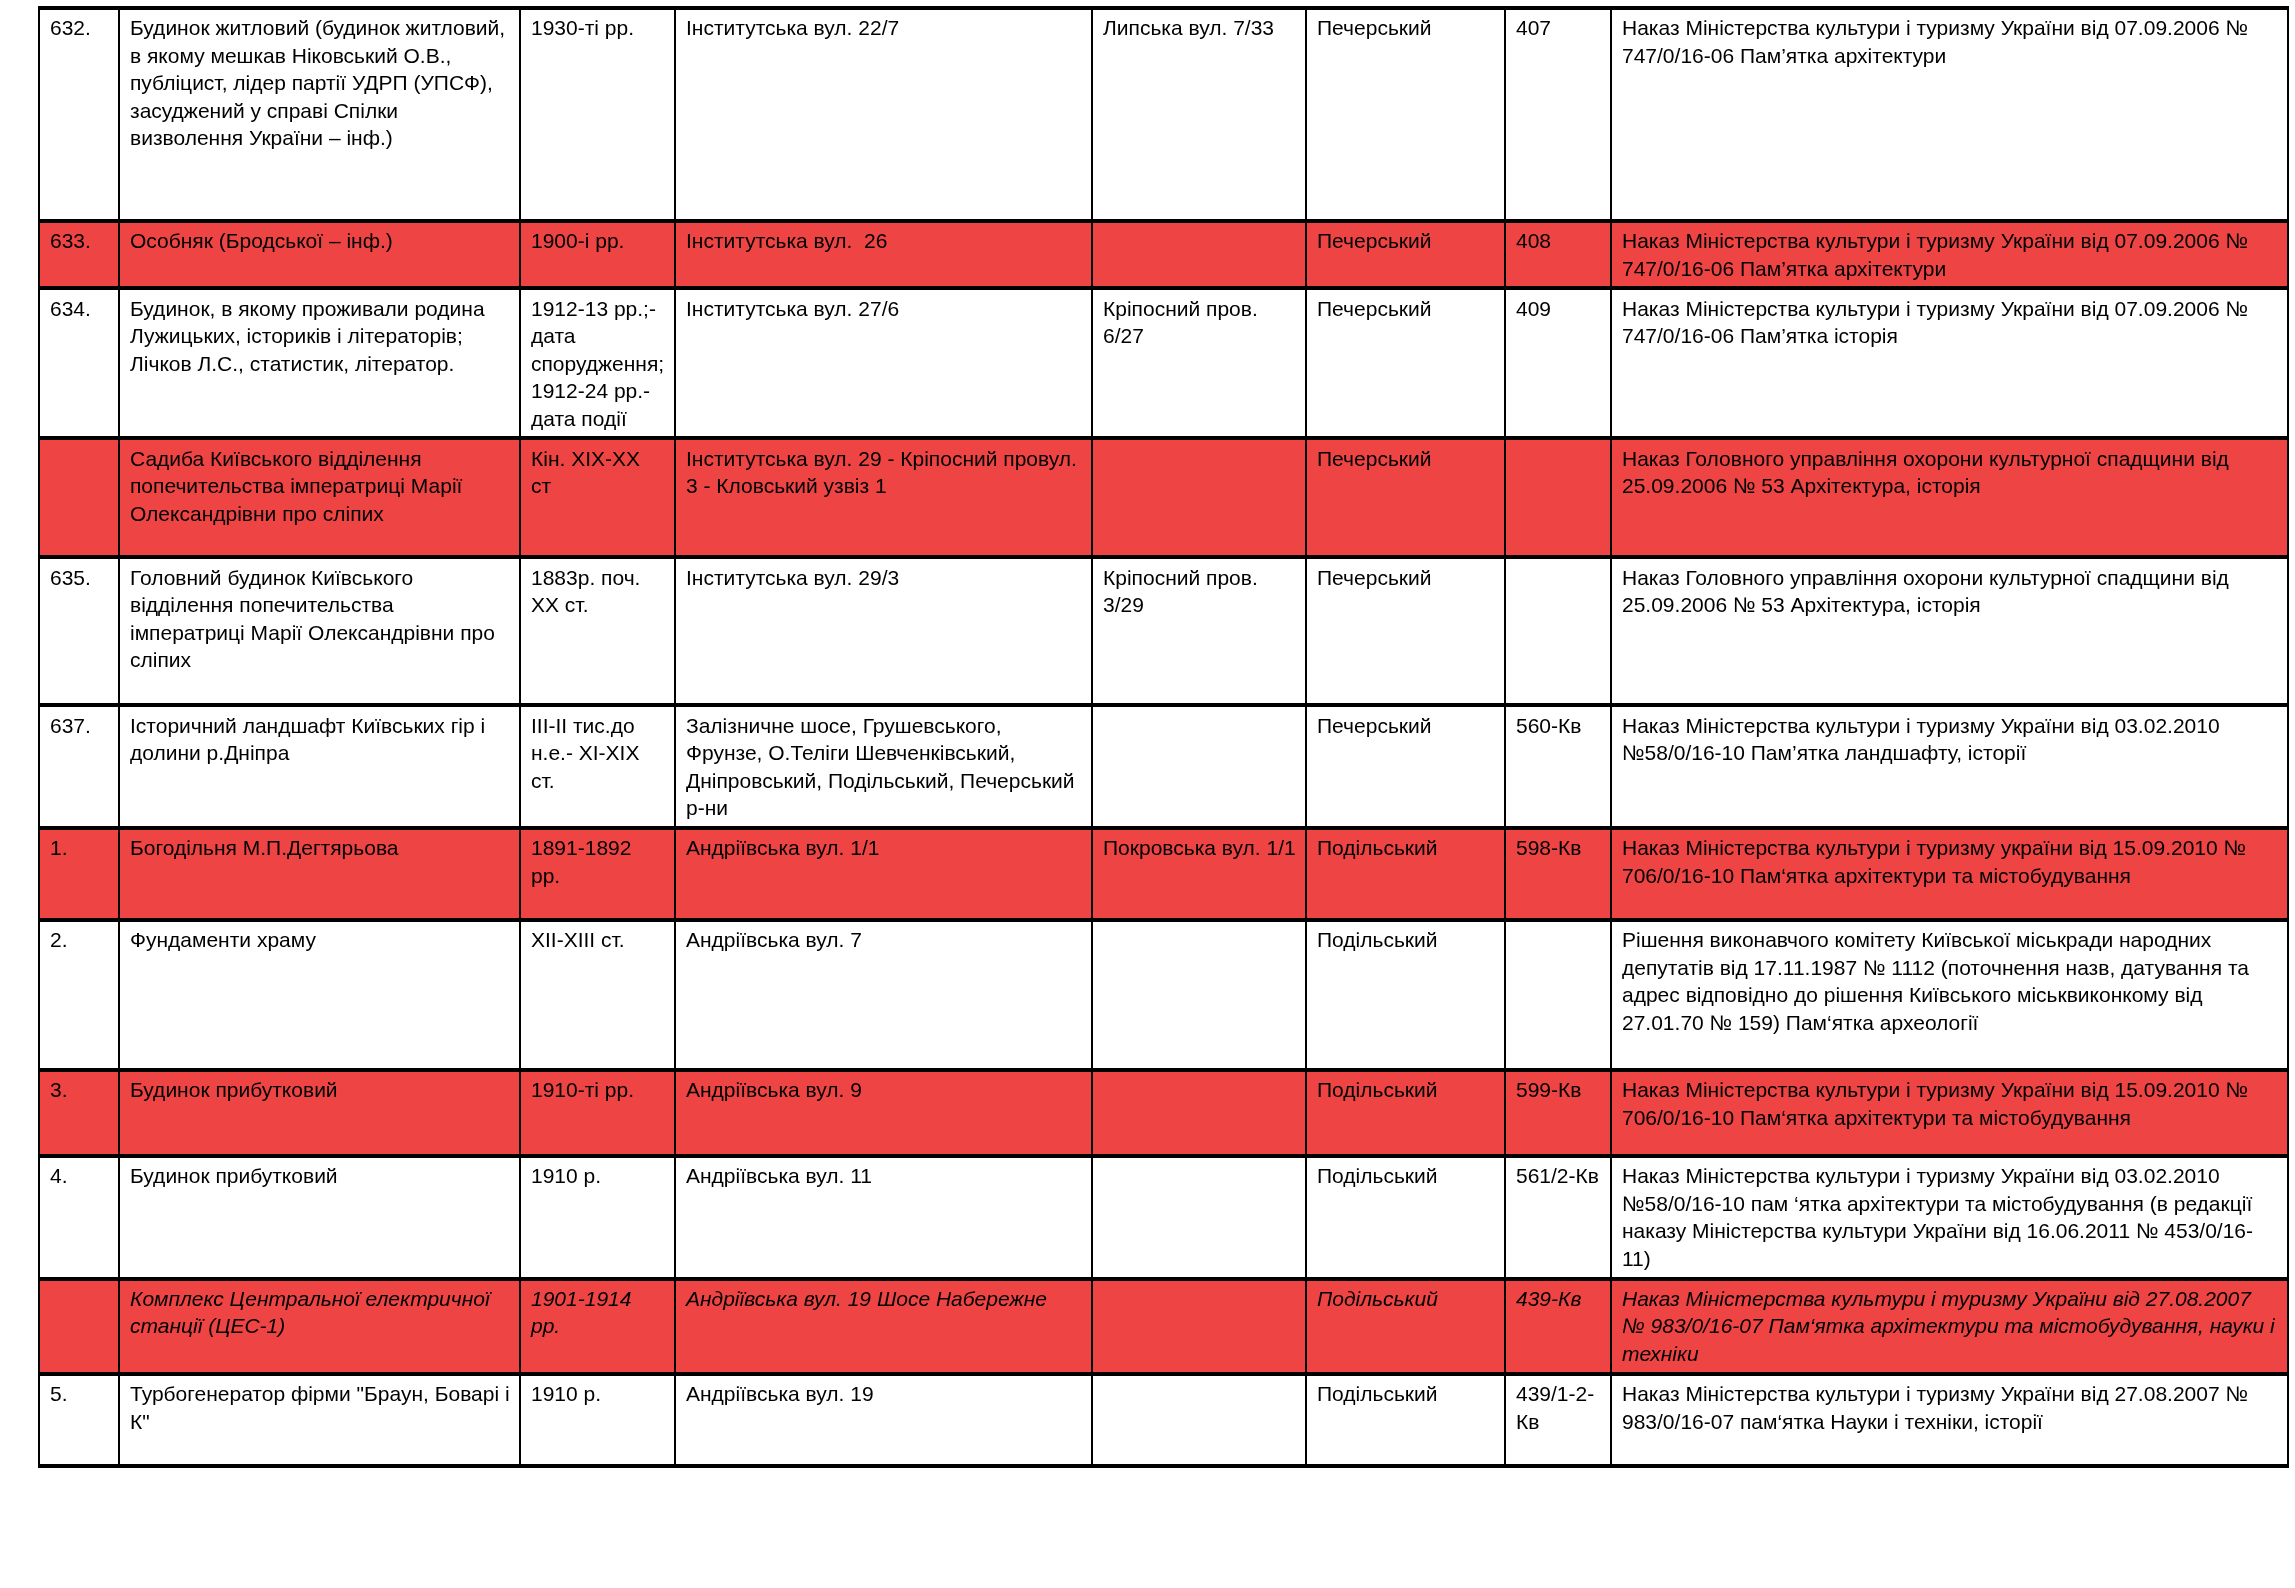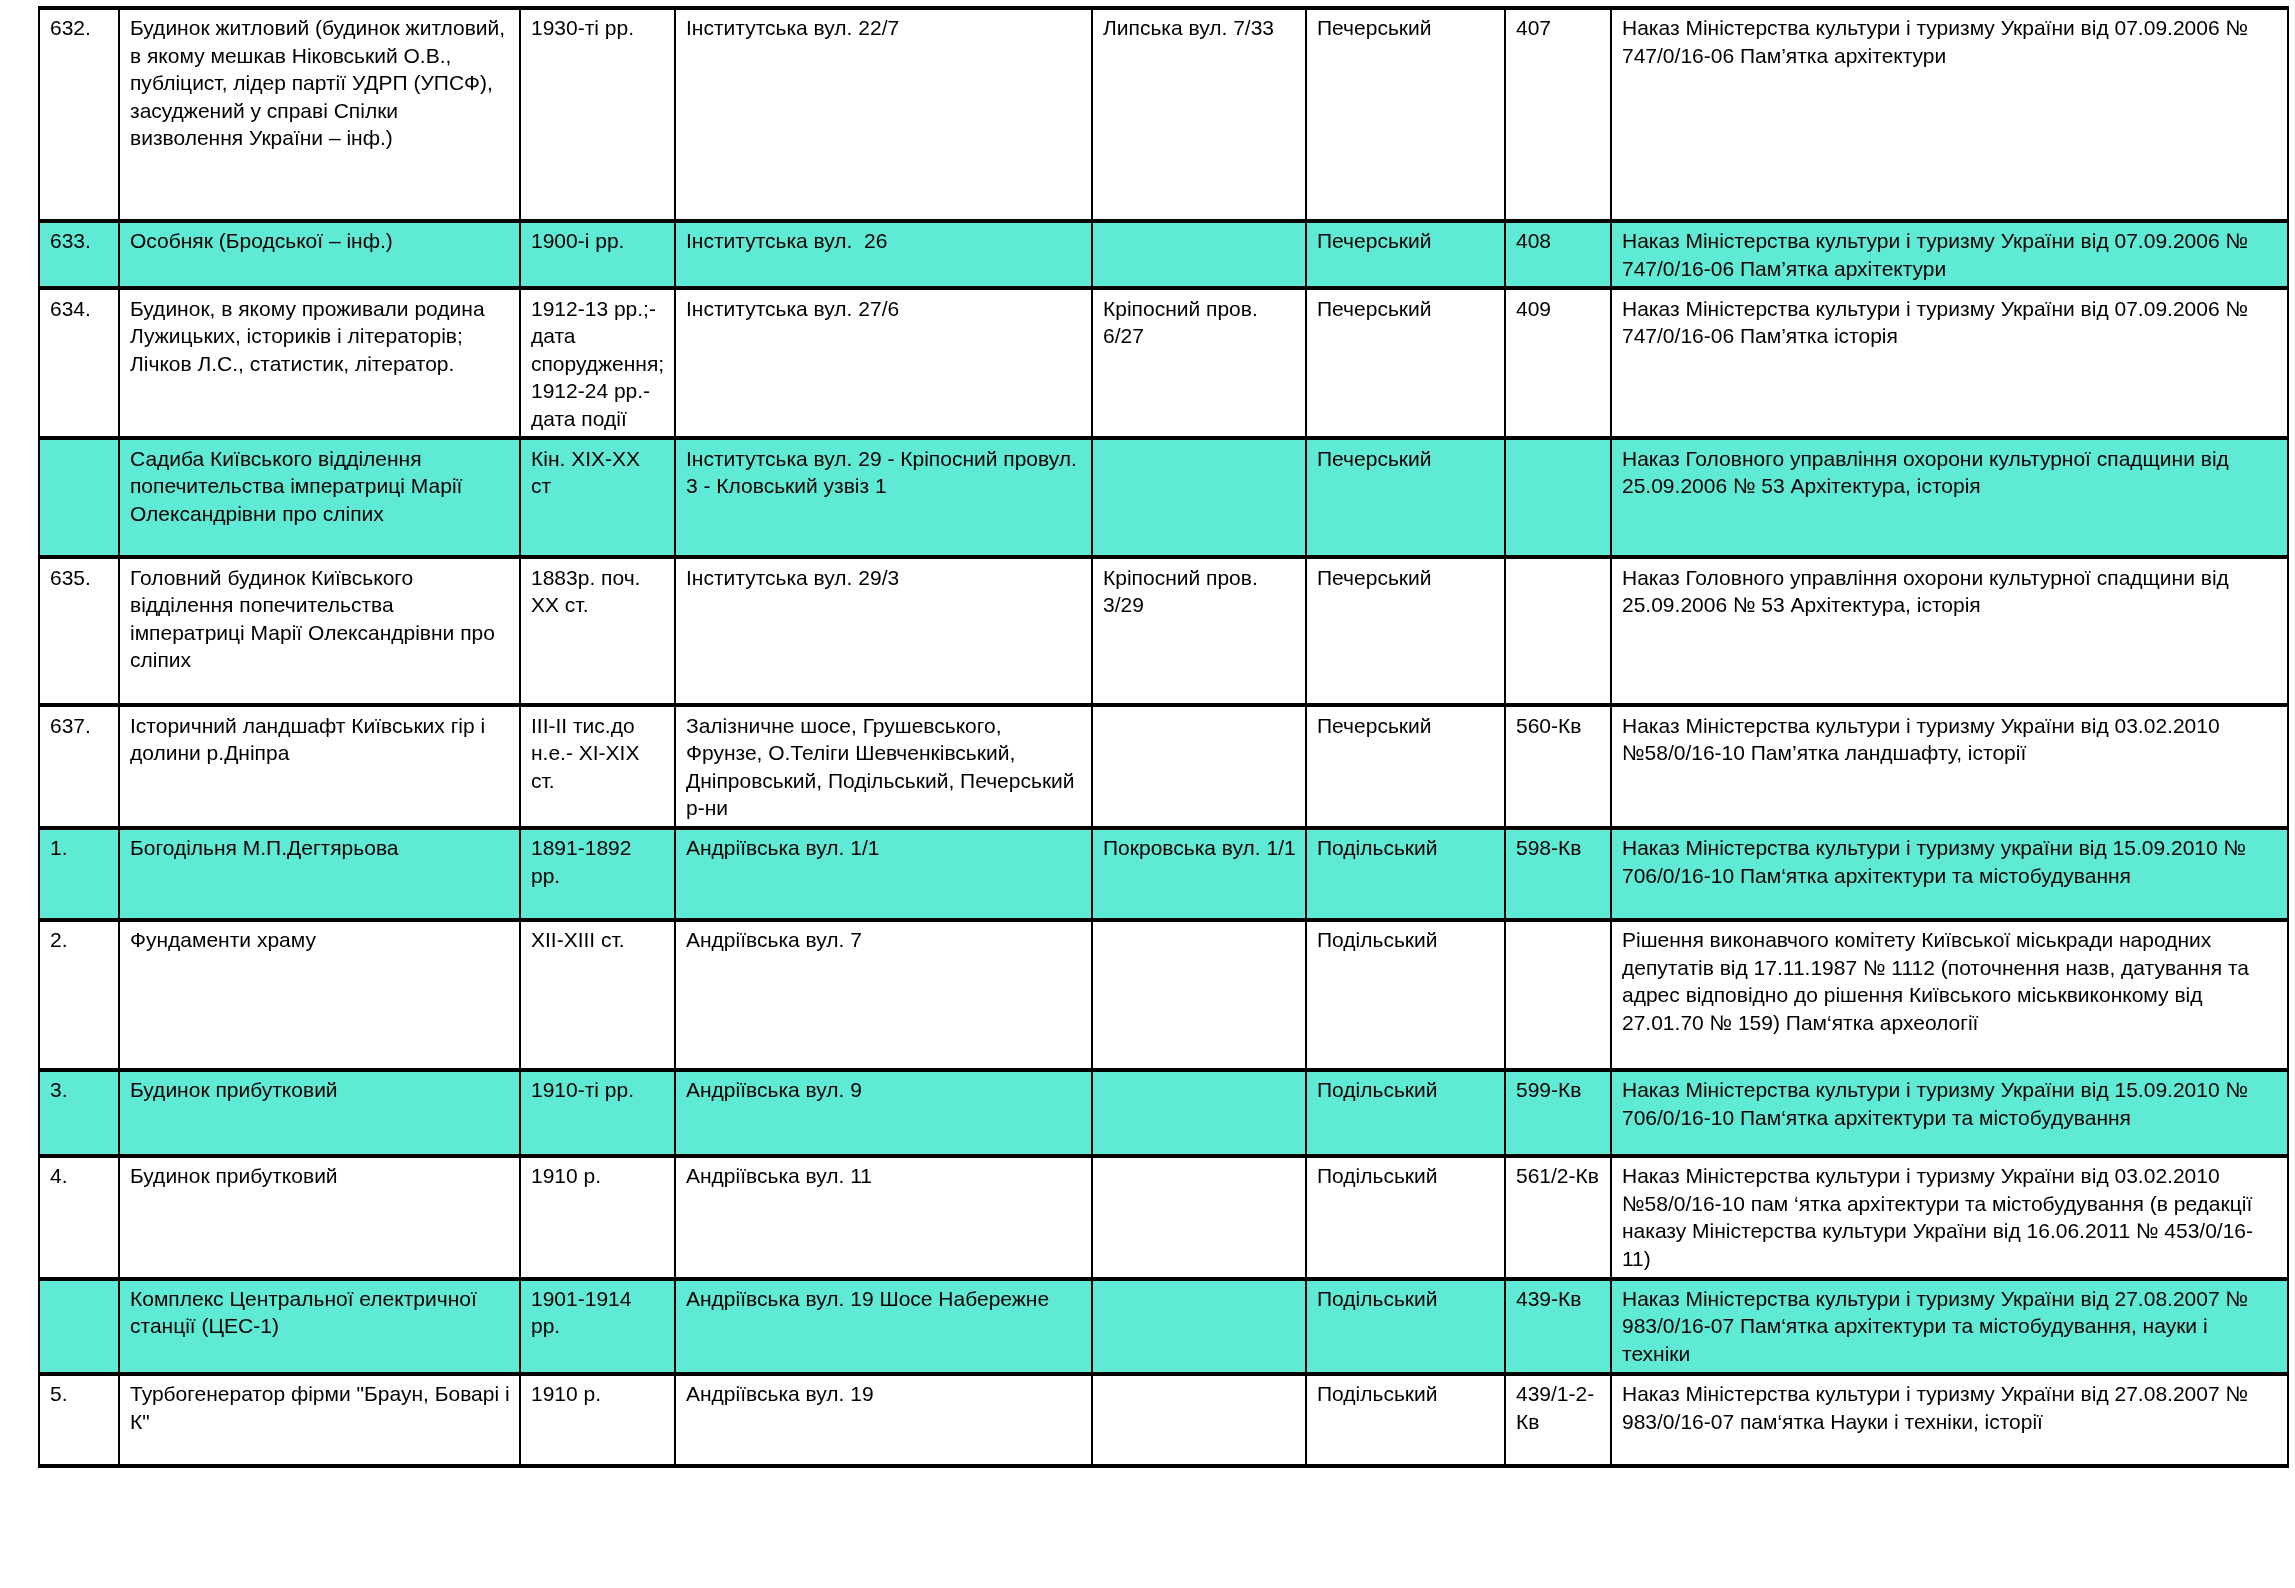--- a/index.html
+++ b/index.html
@@ -32,21 +32,21 @@
     border-bottom: 4.3px solid #000;
     vertical-align: top;
     padding: 4.3px 8.7px 4.3px 10px;
     font-size: 21px;
     line-height: 27.5px;
     white-space: pre-wrap;
     overflow-wrap: break-word;
     background: #ffffff;
   }
   table.monuments tr.shaded td {
-    background: #5eead4;
+    background: #ef4444;
   }
 </style>
 </head>
 <body>
 
 <div class="page">
   <table class="monuments">
     <colgroup>
         <col style="width: 80px;">
         <col style="width: 401px;">
@@ -151,21 +151,21 @@
         <tr style="height: 121px;">
           <td>4.</td>
           <td>Будинок прибутковий</td>
           <td>1910 р.</td>
           <td>Андріївська вул. 11</td>
           <td></td>
           <td>Подільський</td>
           <td>561/2-Кв</td>
           <td>Наказ Міністерства культури і туризму України від 03.02.2010 №58/0/16-10 пам ‘ятка архітектури та містобудування (в редакції наказу Міністерства культури України від 16.06.2011 № 453/0/16-11)</td>
         </tr>
-        <tr class="shaded" style="height: 89px;">
+        <tr class="shaded" style="height: 89px; font-style: italic;">
           <td></td>
           <td>Комплекс Центральної електричної станції (ЦЕС-1)</td>
           <td>1901-1914 рр.</td>
           <td>Андріївська вул. 19 Шосе Набережне</td>
           <td></td>
           <td>Подільський</td>
           <td>439-Кв</td>
           <td>Наказ Міністерства культури і туризму України від 27.08.2007 № 983/0/16-07 Пам‘ятка архітектури та містобудування, науки і техніки</td>
         </tr>
         <tr style="height: 92px;">

